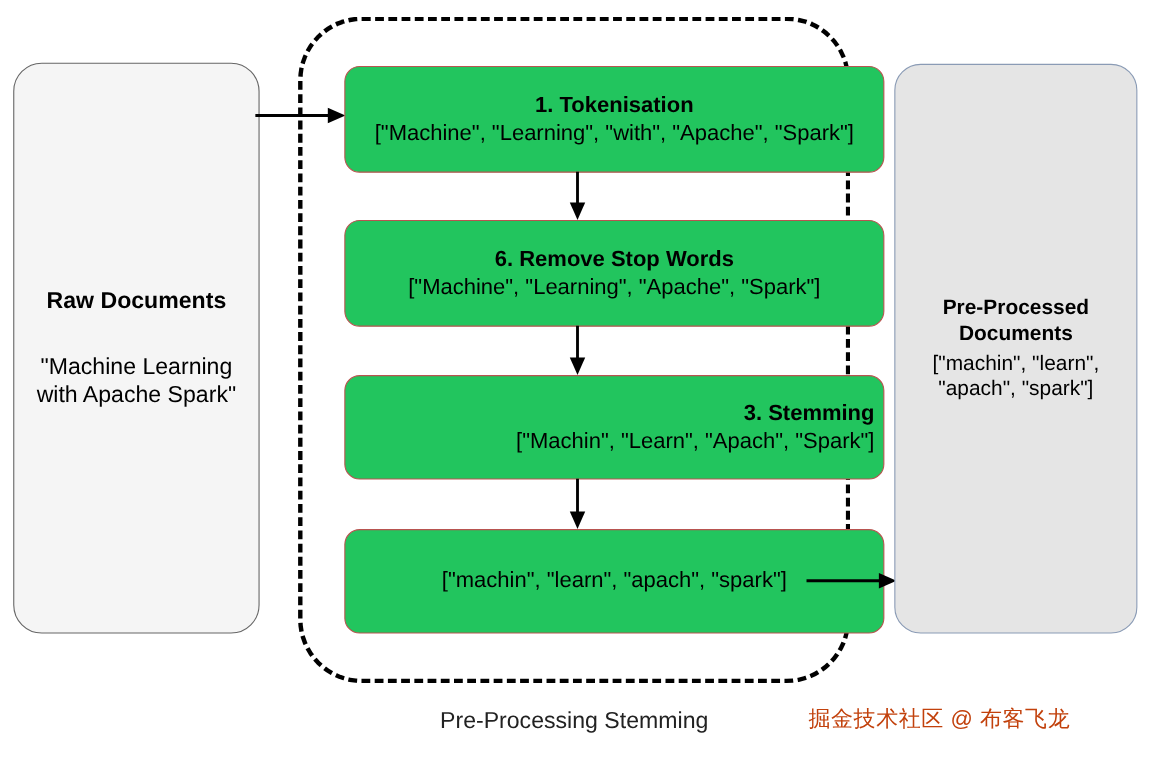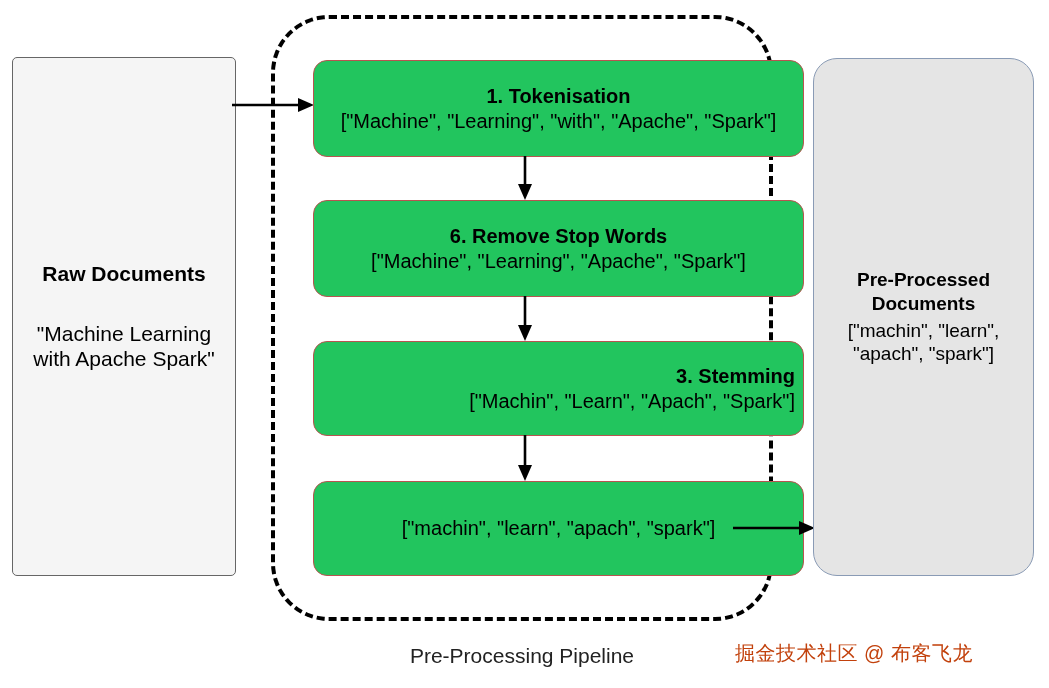--- a/index.html
+++ b/index.html
@@ -32,21 +32,21 @@
   }
 
   
   .raw-box {
     left: 12px;
     top: 57px;
     width: 224px;
     height: 519px;
     background: #f5f5f5;
     border: 1.6px solid #666666;
-    border-radius: 5px;
+    border-radius: 26px;
     gap: 32px;
   }
   .raw-title {
     font-size: 21px;
     font-weight: bold;
     color: #000;
     margin-bottom: 2px;
   }
   .raw-body {
     font-size: 21px;
@@ -206,17 +206,17 @@
       <line x1="0" y1="11" x2="70" y2="11" stroke="#000" stroke-width="2.6"></line>
       <polygon points="82,11 66,4 66,18" fill="#000"></polygon>
     </svg>
   </div>
 
   <div class="box out-box">
     <div class="out-title">Pre-Processed Documents</div>
     <div class="out-body">["machin", "learn", "apach", "spark"]</div>
   </div>
 
-  <div class="pipeline-label">Pre-Processing Pipeline</div>
+  <div class="pipeline-label">Pre-Processing Stemming</div>
 
   <div class="watermark">掘金技术社区 @ 布客飞龙</div>
 
 </div>
 
 </body></html>

